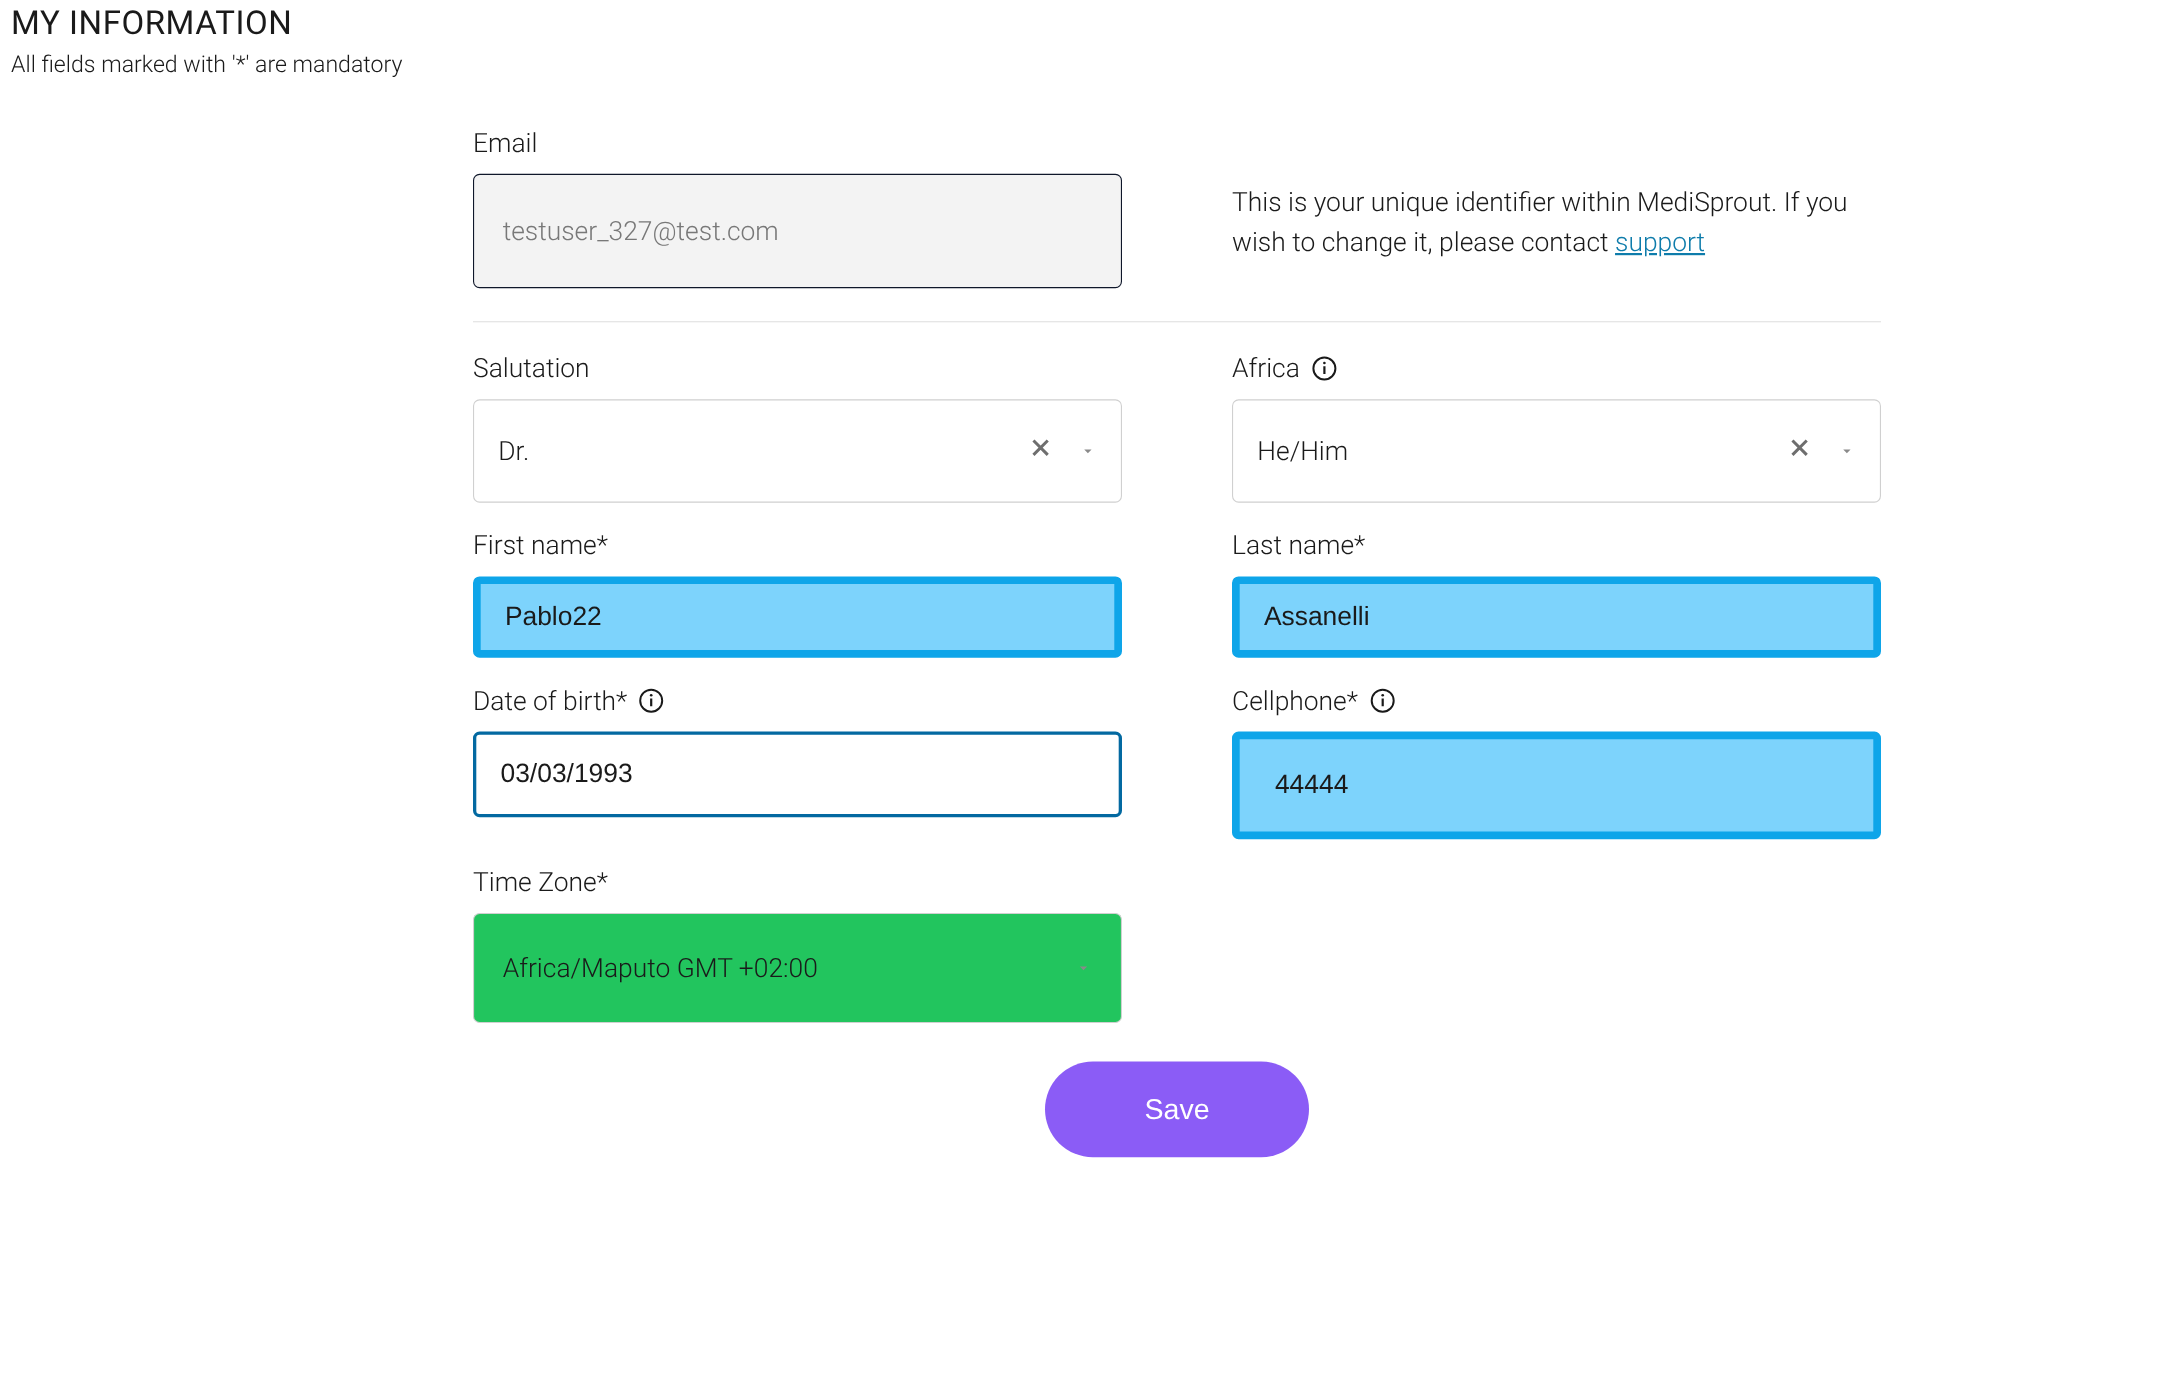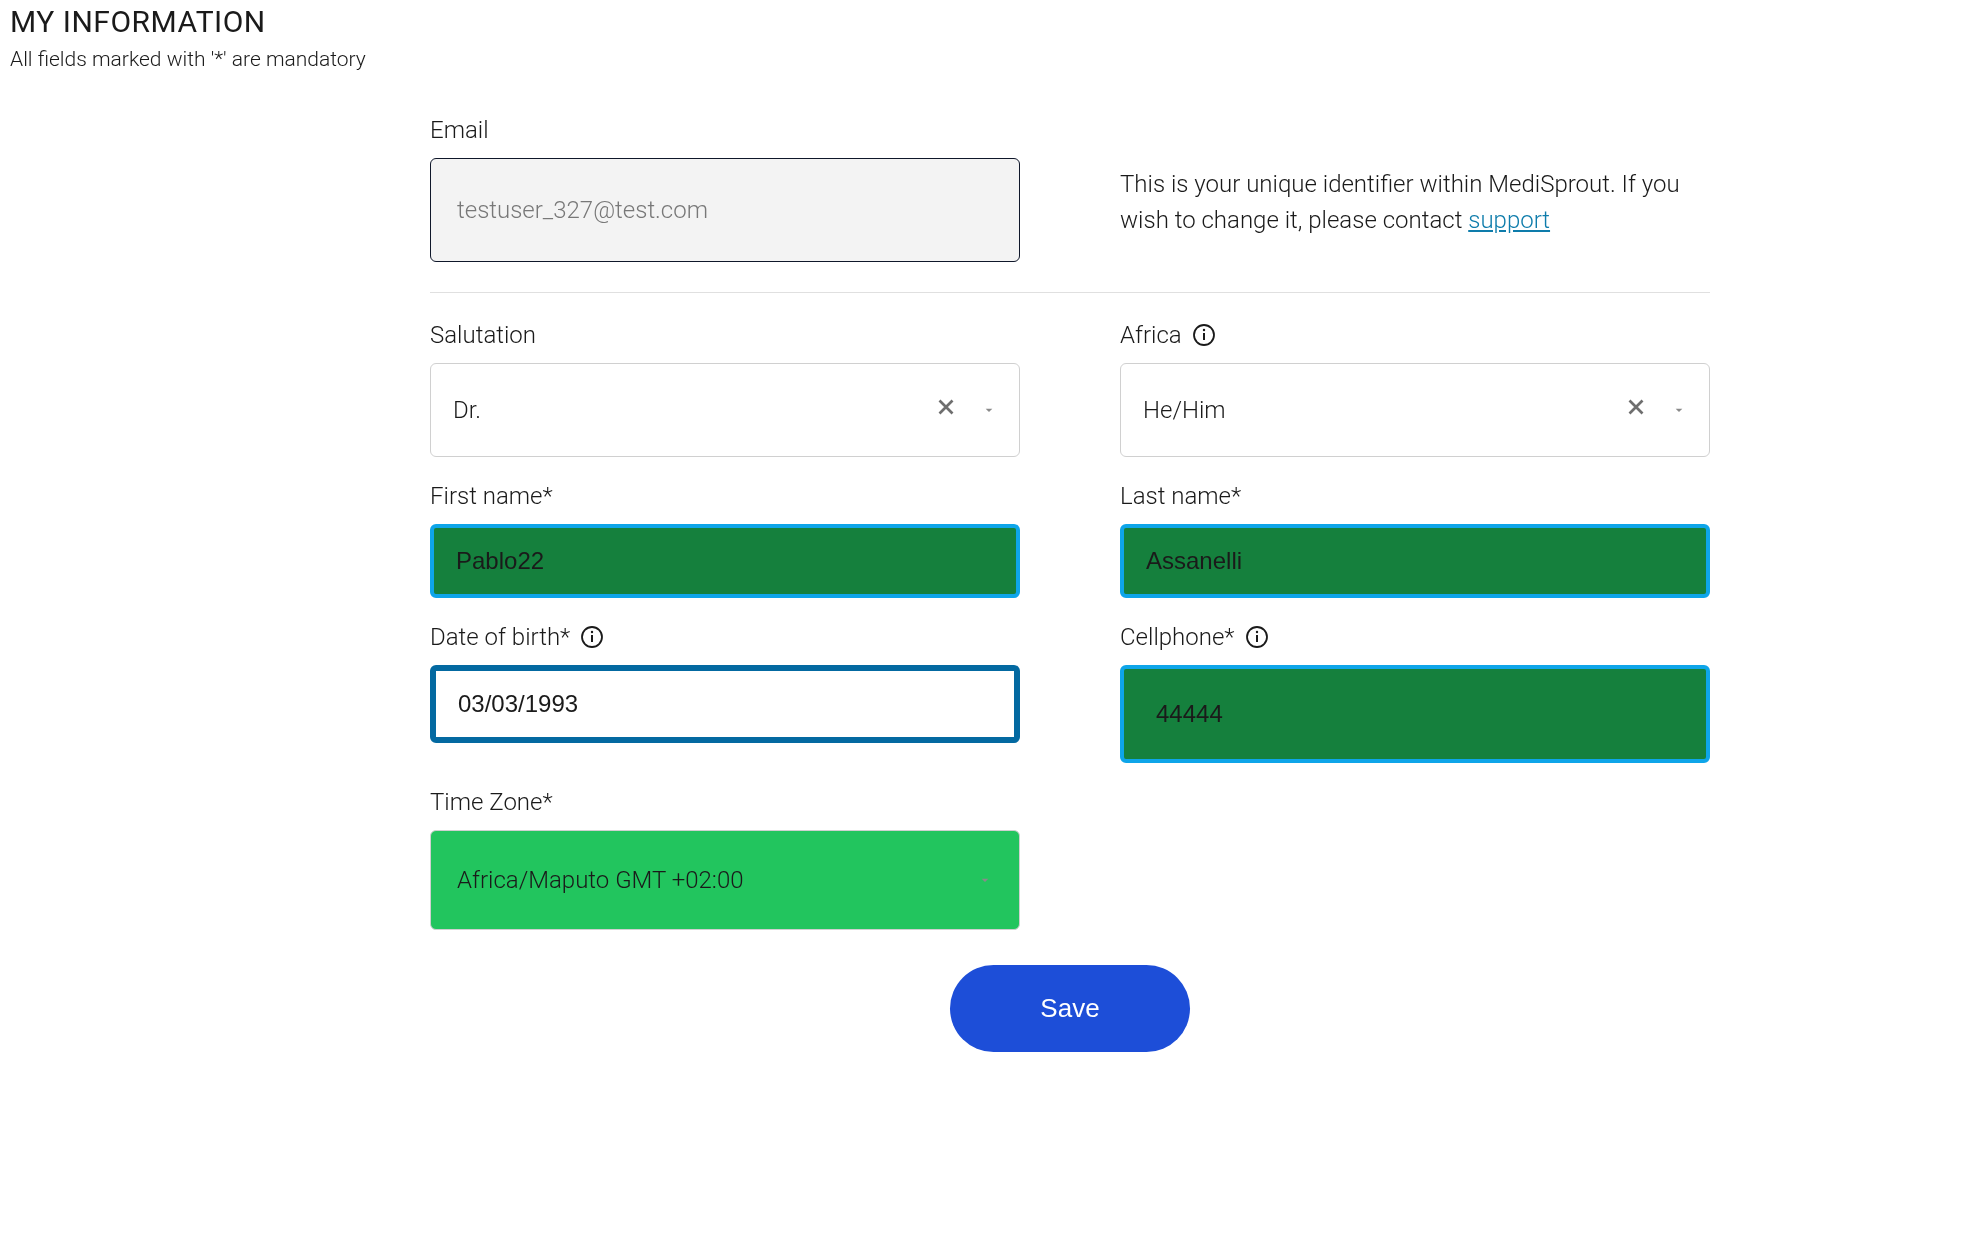--- a/index.html
+++ b/index.html
@@ -50,27 +50,27 @@
       font-weight: 300;
       color: #1a1a1a;
       margin-bottom: 14px;
       display: flex;
       align-items: center;
       gap: 10px;
     }
     .input, .select, .input-disabled {
       width: 100%;
       height: 74px;
-      border: 4px solid #0ea5e9;
+      border: 7px solid #0ea5e9;
       border-radius: 6px;
       font-size: 24px;
       font-weight: 300;
       padding: 0 22px;
       color: #1a1a1a;
-      background: #15803d;
+      background: #7dd3fc;
       outline: none;
     }
     .input-disabled {
       background: #f3f3f3;
       color: #787878;
       border: 1px solid #0f172a;
       height: 104px;
       display: flex;
       align-items: center;
       padding: 0 26px;
@@ -151,33 +151,33 @@
       align-items: center;
       justify-content: space-between;
       cursor: pointer;
     }
     .save-row {
       display: flex;
       justify-content: center;
       margin-top: 35px;
     }
     .save-button {
-      background: #1d4ed8;
+      background: #8b5cf6;
       color: #fff;
       border: none;
       font-size: 26px;
       font-weight: 400;
       padding: 28px 90px;
       border-radius: 56px;
       cursor: pointer;
     }
     .date-input {
       width: 100%;
       height: 78px;
-      border: 6px solid #0369a1;
+      border: 3px solid #0369a1;
       border-radius: 6px;
       font-size: 24px;
       font-weight: 300;
       padding: 0 22px;
       color: #1a1a1a;
       background: #fff;
       outline: none;
     }
   </style>
 </head>

